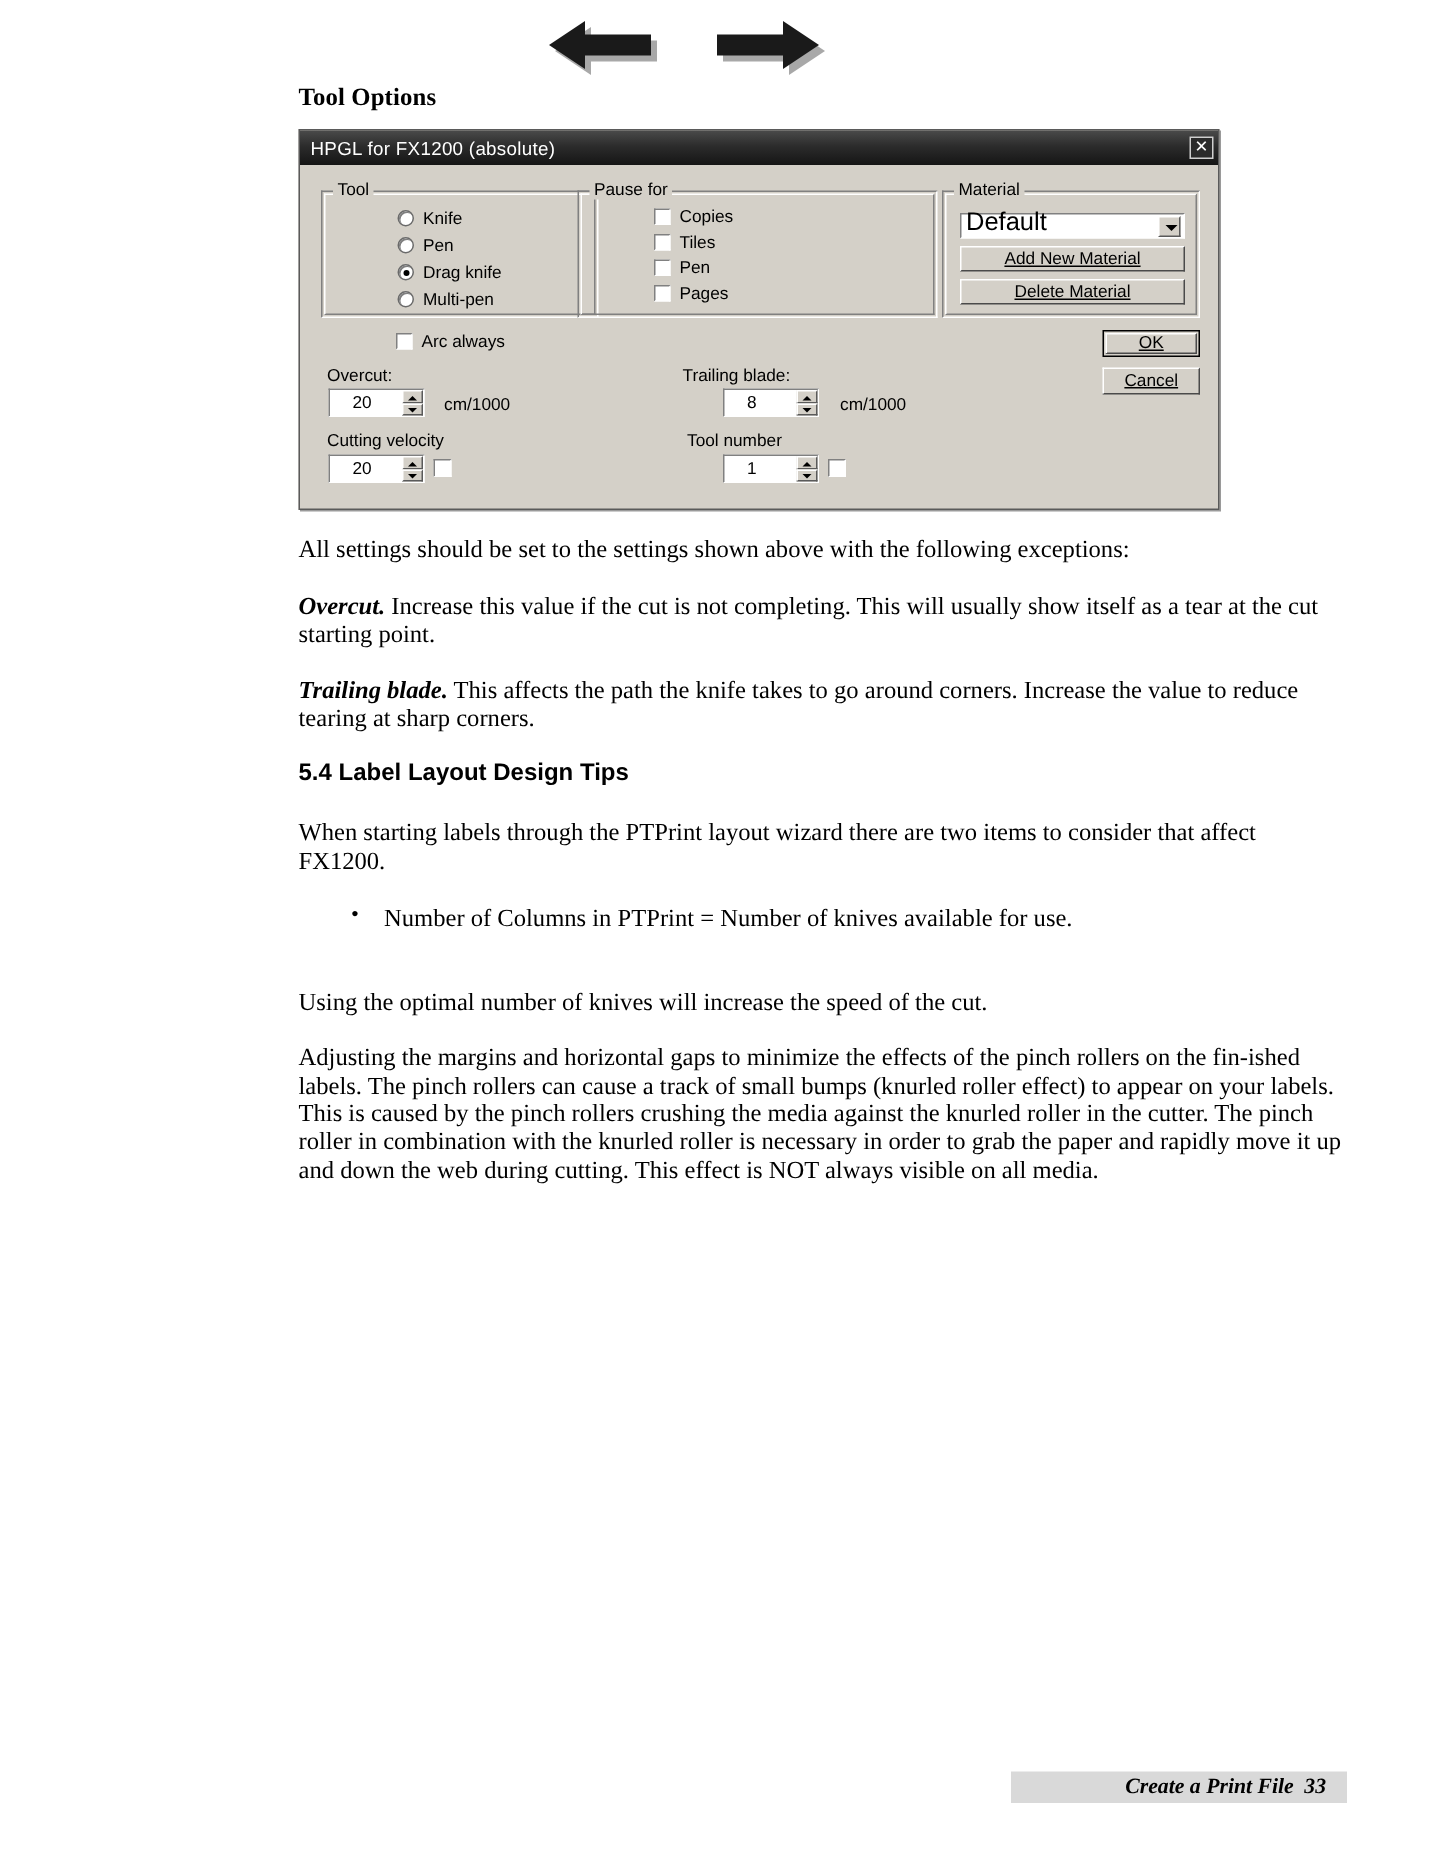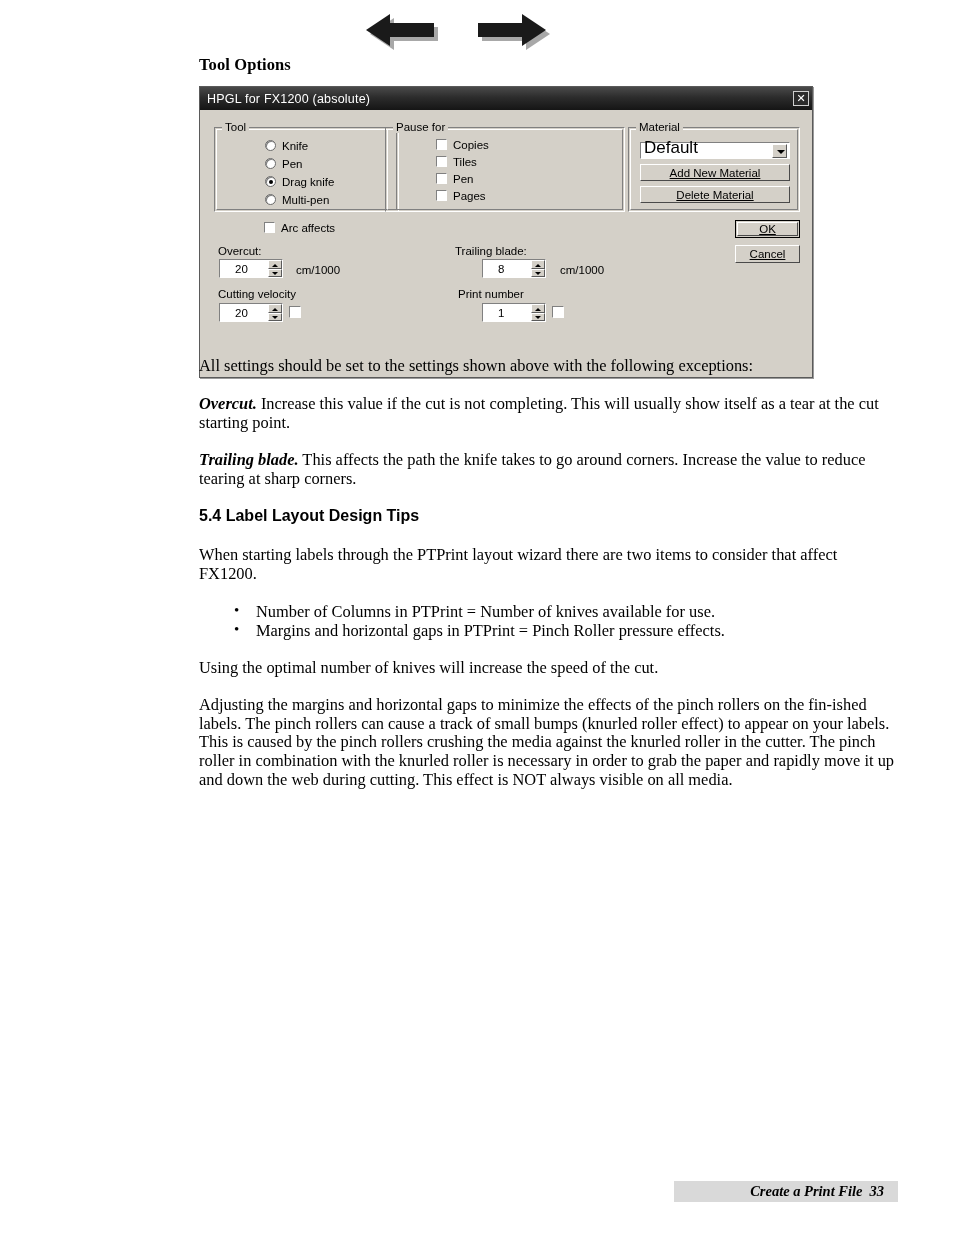--- a/index.html
+++ b/index.html
@@ -73,21 +73,21 @@
 
   
   .tb { position: absolute; left: 199px; width: 700px; }
 
   
   .dialog {
     position: absolute;
     left: 199px;
     top: 86px;
     width: 614px;
-    height: 292px;
+    height: 254px;
     background: #d4d0c8;
     border: 1px solid #5a5a5a;
     box-sizing: border-box;
     font-family: "Liberation Sans", sans-serif;
     box-shadow: 1px 1px 0 #9a9a9a;
   }
   .titlebar {
     height: 23px;
     background: linear-gradient(to bottom, #4a4a4a 0%, #2c2c2c 45%, #151515 100%);
     display: flex;
@@ -428,21 +428,21 @@
     <div class="btn default" style="left:535px; top:110px; width:65px; height:18px;">
       <span class="btn-face"></span>
       <span>OK</span>
     </div>
     <div class="btn" style="left:535px; top:135px; width:65px; height:18px;">
       <span>Cancel</span>
     </div>
 
     <div class="check-row" style="left:24px; top:112px;">
       <span class="checkbox"></span>
-      <span>Arc affects</span>
+      <span>Arc always</span>
     </div>
 
     <span class="fld-label" style="left:18px; top:135px;">Overcut:</span>
     <div class="spin" style="left:19px; top:149px; width:64px; height:19px;">
       <span class="spin-value">20</span>
       <span class="spin-btns">
         <span class="spin-up"></span>
         <span class="spin-dn"></span>
       </span>
     </div>
@@ -461,21 +461,21 @@
     <span class="fld-label" style="left:255px; top:135px;">Trailing blade:</span>
     <div class="spin" style="left:282px; top:149px; width:64px; height:19px;">
       <span class="spin-value">8</span>
       <span class="spin-btns">
         <span class="spin-up"></span>
         <span class="spin-dn"></span>
       </span>
     </div>
     <span class="unit" style="left:360px; top:154px;">cm/1000</span>
 
-    <span class="fld-label" style="left:258px; top:178px;">Print number</span>
+    <span class="fld-label" style="left:258px; top:178px;">Tool number</span>
     <div class="spin" style="left:282px; top:193px; width:64px; height:19px;">
       <span class="spin-value">1</span>
       <span class="spin-btns">
         <span class="spin-up"></span>
         <span class="spin-dn"></span>
       </span>
     </div>
     <span class="lone-check" style="left:352px; top:196px;"></span>
 
   </div>
@@ -497,21 +497,20 @@
   <h2 class="section-heading">5.4 Label Layout Design Tips</h2>
 </div>
 
 <div class="tb" style="top:546px;">
   <p class="para">When starting labels through the PTPrint layout wizard there are two items to consider that affect FX1200.</p>
 </div>
 
 <div class="tb" style="top:602px;">
   <ul class="bullets">
     <li>Number of Columns in PTPrint = Number of knives available for use.</li>
-    <li>Margins and horizontal gaps in PTPrint = Pinch Roller pressure effects.</li>
   </ul>
 </div>
 
 <div class="tb" style="top:659px;">
   <p class="para">Using the optimal number of knives will increase the speed of the cut.</p>
 </div>
 
 <div class="tb" style="top:696px;">
   <p class="para">Adjusting the margins and horizontal gaps to minimize the effects of the pinch rollers on the fin-ished labels.  The pinch rollers can cause a track of small bumps (knurled roller effect) to appear on your labels.  This is caused by the pinch rollers crushing the media against the knurled roller in the cutter.  The pinch roller in combination with the knurled roller is necessary in order to grab the paper and rapidly move it up and down the web during cutting.   This effect is NOT always visible on all media.</p>
 </div>

